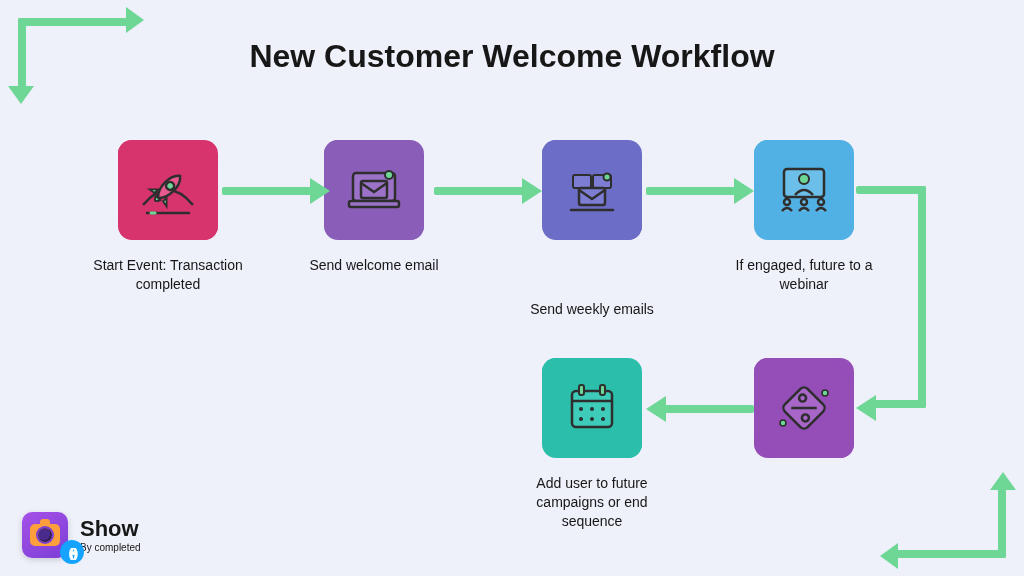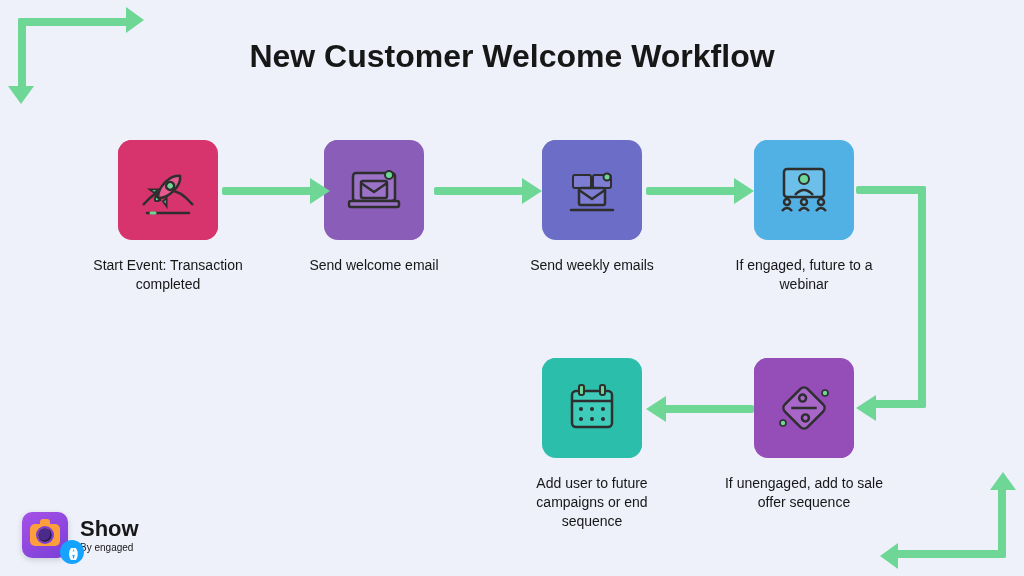--- a/index.html
+++ b/index.html
@@ -115,21 +115,21 @@
       <rect x="14" y="18" width="42" height="28" rx="3" fill="#9b72c8" stroke="#2e2e2e" stroke-width="2.5"></rect>
       <rect x="10" y="46" width="50" height="6" rx="2" fill="#9b72c8" stroke="#2e2e2e" stroke-width="2.5"></rect>
       <rect x="22" y="26" width="26" height="17" rx="2" fill="#9b72c8" stroke="#2e2e2e" stroke-width="2.5"></rect>
       <path d="M22 28 L35 37 L48 28" fill="none" stroke="#2e2e2e" stroke-width="2.5"></path>
       <circle cx="50" cy="20" r="4" fill="#6ed796" stroke="#2e2e2e" stroke-width="2"></circle>
     </svg>
   </div>
   <div class="label">Send welcome email</div>
 </div>
 
-<div class="step" style="left:502px; top:140px;">
+<div class="step" style="left:502px; top:140px;gap:44px;">
   <div class="card violet">
     <svg class="card-inner" width="70" height="70" viewBox="0 0 70 70">
       <rect x="16" y="20" width="18" height="13" rx="2" fill="#7d7ed3" stroke="#2e2e2e" stroke-width="2"></rect>
       <rect x="36" y="20" width="18" height="13" rx="2" fill="#7d7ed3" stroke="#2e2e2e" stroke-width="2"></rect>
       <rect x="22" y="33" width="26" height="17" rx="2" fill="#7d7ed3" stroke="#2e2e2e" stroke-width="2.5"></rect>
       <path d="M22 35 L35 44 L48 35" fill="none" stroke="#2e2e2e" stroke-width="2.5"></path>
       <circle cx="50" cy="22" r="3.5" fill="#6ed796" stroke="#2e2e2e" stroke-width="2"></circle>
       <line x1="14" y1="55" x2="56" y2="55" stroke="#2e2e2e" stroke-width="2.5" stroke-linecap="round"></line>
     </svg>
   </div>
@@ -161,21 +161,20 @@
       <g transform="translate(35 35) rotate(45)">
         <rect x="-16" y="-16" width="32" height="32" rx="5" fill="#a766c8" stroke="#2e2e2e" stroke-width="2.5"></rect>
         <circle cx="-8" cy="-6" r="3.5" fill="none" stroke="#2e2e2e" stroke-width="2.5"></circle>
         <circle cx="8" cy="6" r="3.5" fill="none" stroke="#2e2e2e" stroke-width="2.5"></circle>
         <line x1="-9" y1="9" x2="9" y2="-9" stroke="#2e2e2e" stroke-width="2.5"></line>
       </g>
       <circle cx="56" cy="20" r="3" fill="#6ed796" stroke="#2e2e2e" stroke-width="1.6"></circle>
       <circle cx="14" cy="50" r="3" fill="#6ed796" stroke="#2e2e2e" stroke-width="1.6"></circle>
     </svg>
   </div>
-  <div class="label">If unengaged, add to sale offer sequence</div>
 </div>
 
 <div class="step" style="left:502px; top:358px;align-items:center;">
   <div class="card teal">
     <svg class="card-inner" width="70" height="70" viewBox="0 0 70 70">
       <rect x="15" y="18" width="40" height="36" rx="4" fill="#3ecbb9" stroke="#2e2e2e" stroke-width="2.5"></rect>
       <line x1="15" y1="28" x2="55" y2="28" stroke="#2e2e2e" stroke-width="2.5"></line>
       <rect x="22" y="12" width="5" height="10" rx="2" fill="#6ed796" stroke="#2e2e2e" stroke-width="2"></rect>
       <rect x="43" y="12" width="5" height="10" rx="2" fill="#6ed796" stroke="#2e2e2e" stroke-width="2"></rect>
       <g fill="#2e2e2e">
@@ -232,15 +231,15 @@
 
 <div class="logo">
   <div class="logo-badge">
     <div class="logo-camera">
         <div class="logo-lens"></div>
       </div>
     <div class="logo-sig">((•))</div>
   </div>
   <div class="logo-text">
     <div class="brand">Show</div>
-    <div class="byline">By engaged</div>
+    <div class="byline">By completed</div>
   </div>
 </div>
 
 </body></html>

